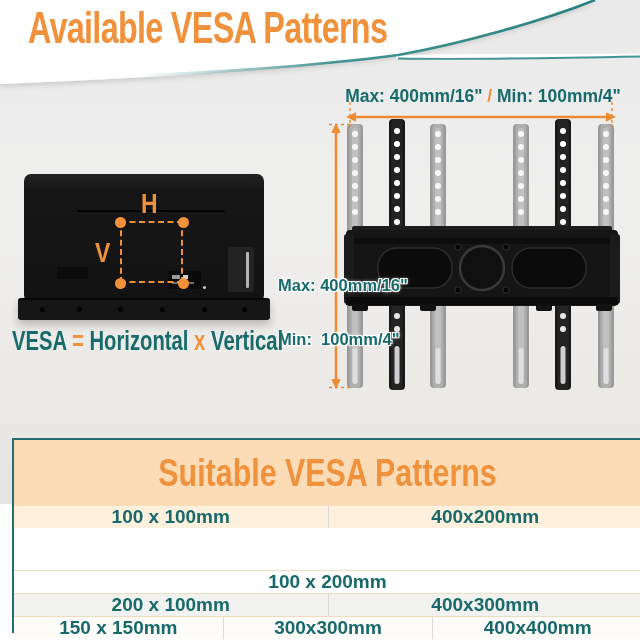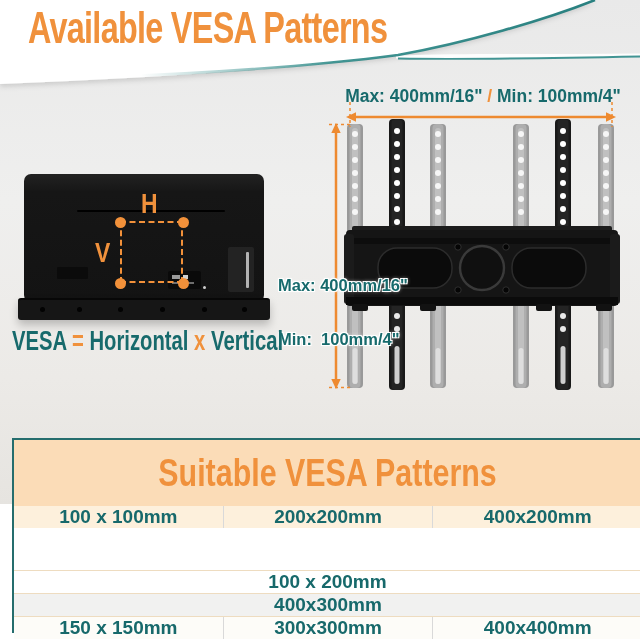--- a/index.html
+++ b/index.html
@@ -205,27 +205,27 @@
 
   <div class="formula"><span class="t">VESA</span><span class="o" style="white-space:pre;"> = </span><span class="t">Horizontal</span><span class="o" style="white-space:pre;"> x </span><span class="t">Vertical</span></div>
 
   <div class="vtable">
     <div class="vt-header">
       <span class="vt-title">Suitable VESA Patterns</span>
     </div>
     <div class="vt-body">
       <div class="vt-row r0">
         <div class="vt-cell div">100 x 100mm</div>
-        <div class="vt-cell div">200x200mm</div>
         <div class="vt-cell">400x200mm</div>
       </div>
       <div class="vt-row r1">
         <div class="vt-cell div">100 x 200mm</div>
       </div>
       <div class="vt-row r2">
+        <div class="vt-cell div">200 x 100mm</div>
         <div class="vt-cell">400x300mm</div>
       </div>
       <div class="vt-row r3">
         <div class="vt-cell div">150 x 150mm</div>
         <div class="vt-cell div">300x300mm</div>
         <div class="vt-cell">400x400mm</div>
       </div>
     </div>
   </div>
 

